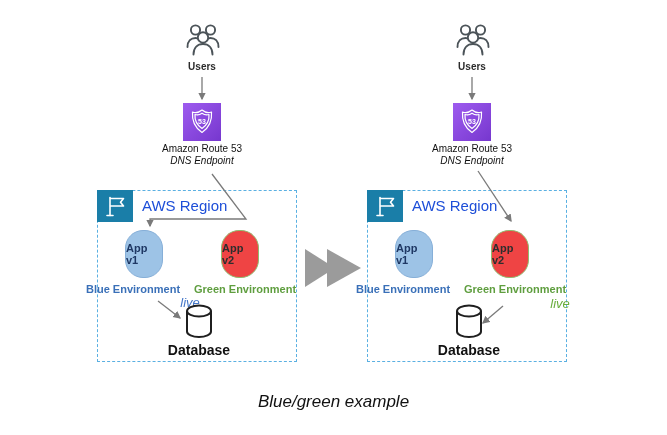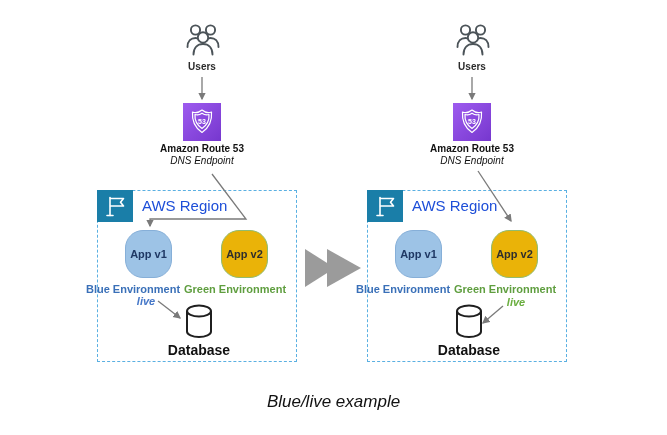--- a/index.html
+++ b/index.html
@@ -11,38 +11,38 @@
   .diagram{position:absolute;top:15px;width:240px;height:360px;}
   #diagram-left{left:80px;}
   #diagram-right{left:350px;}
 
   .arrows-layer{position:absolute;left:0;top:0;width:240px;height:360px;pointer-events:none;}
 
   .users-icon{left:104px;top:6px;width:38px;height:38px;}
   .users-label{left:122px;top:46px;transform:translateX(-50%);font-size:10px;font-weight:700;color:#2b2b2b;white-space:nowrap;}
 
   .r53-icon{left:103px;top:88px;width:38px;height:38px;}
-  .r53-label{left:122px;top:128px;transform:translateX(-50%);font-size:10px;font-weight:700;color:#111;white-space:nowrap;}
+  .r53-label{left:122px;top:128px;transform:translateX(-50%);font-size:10px;font-weight:400;color:#111;white-space:nowrap;}
   .r53-sub{left:122px;top:140px;transform:translateX(-50%);font-size:10px;font-weight:400;font-style:italic;color:#111;white-space:nowrap;}
 
   .region-box{left:17px;top:175px;width:200px;height:172px;border:1.5px dashed #5AB0E2;box-sizing:border-box;}
   .region-flag{left:17px;top:175px;width:36px;height:32px;background:#1A7EA8;}
   .region-label{left:62px;top:182px;font-size:15px;color:#1d4ed8;white-space:nowrap;}
 
-  .app-box{width:47px;height:48px;border-radius:18px;box-sizing:border-box;
+  .app-box{width:38px;height:48px;border-radius:18px;box-sizing:border-box;
            display:flex;align-items:center;justify-content:center;
            font-size:11px;font-weight:700;}
   .app-v1{left:45px;top:215px;background:#9DC3E6;border:1px solid #86AFD8;color:#1F3864;}
-  .app-v2{left:141px;top:215px;background:#eab308;border:1px solid #90BC70;color:#2E2E2E;}
+  .app-v2{left:141px;top:215px;background:#ef4444;border:1px solid #90BC70;color:#2E2E2E;}
 
   .env-label{top:268px;transform:translateX(-50%);font-size:11px;font-weight:700;white-space:nowrap;}
   .env-blue{left:53px;color:#3A70B8;}
-  .env-green{left:155px;color:#5F9E3F;}
-
-  .live-label{font-size:11px;font-weight:700;font-style:italic;transform:translateX(-50%);white-space:nowrap;}
+  .env-green{left:165px;color:#5F9E3F;}
+
+  .live-label{font-size:13px;font-weight:400;font-style:italic;transform:translateX(-50%);white-space:nowrap;margin-left:44px;}
   .live-blue{left:66px;top:280px;color:#4577C8;}
   .live-green{left:166px;top:281px;color:#6AAE3F;}
 
   .db-icon{left:104px;top:288px;width:30px;height:38px;}
   .db-label{left:119px;top:327px;transform:translateX(-50%);font-size:14px;font-weight:700;color:#111;white-space:nowrap;}
 
   .transition-arrow{left:303px;top:247px;width:62px;height:42px;}
 
   .caption{left:0;top:392px;width:667px;text-align:center;font-size:17px;font-style:italic;color:#111;}
 </style>
@@ -211,13 +211,13 @@
       </marker>
     </defs>
     <g stroke="#7A7A7A" stroke-width="1.3" fill="none">
       <line x1="122" y1="62" x2="122" y2="84" marker-end="url(#ahR)"></line>
       <path d="M128,156 L161,206" marker-end="url(#ahR)"></path>
       <path d="M153,291 L133,308" marker-end="url(#ahR)"></path>
     </g>
   </svg>
 </div>
 
-<div class="abs caption">Blue/live example</div>
+<div class="abs caption">Blue/green example</div>
 
 </body></html>

